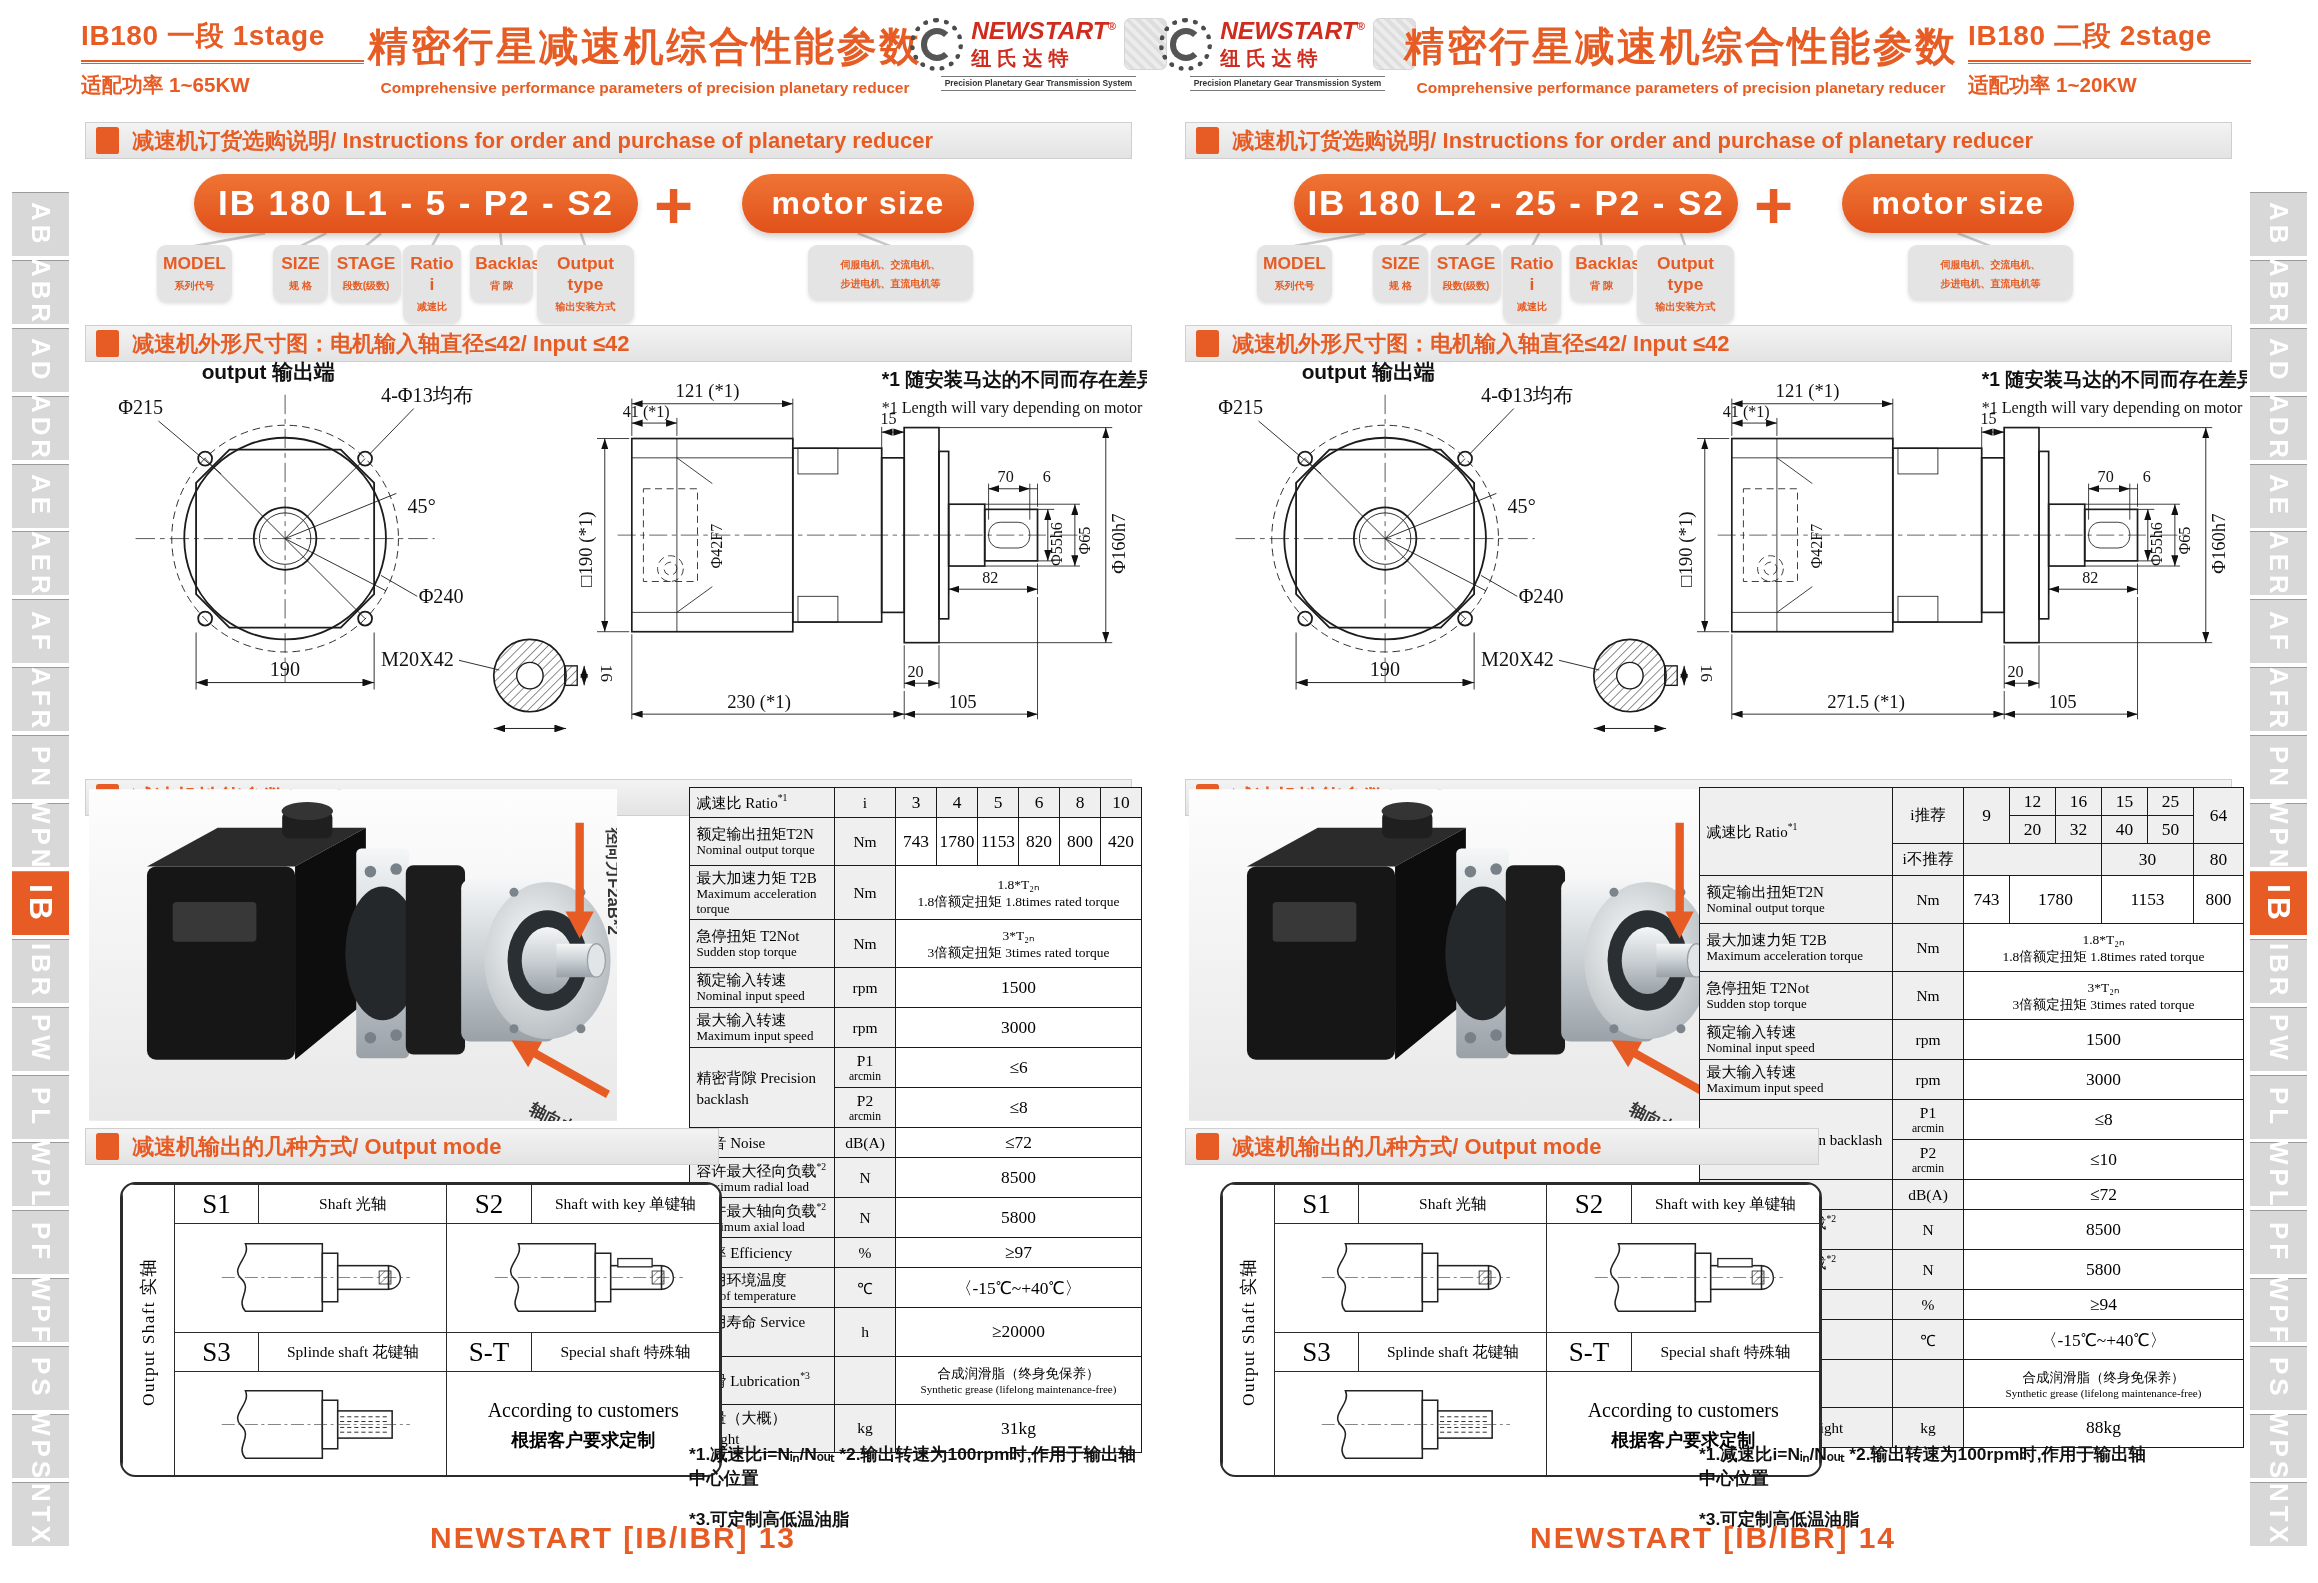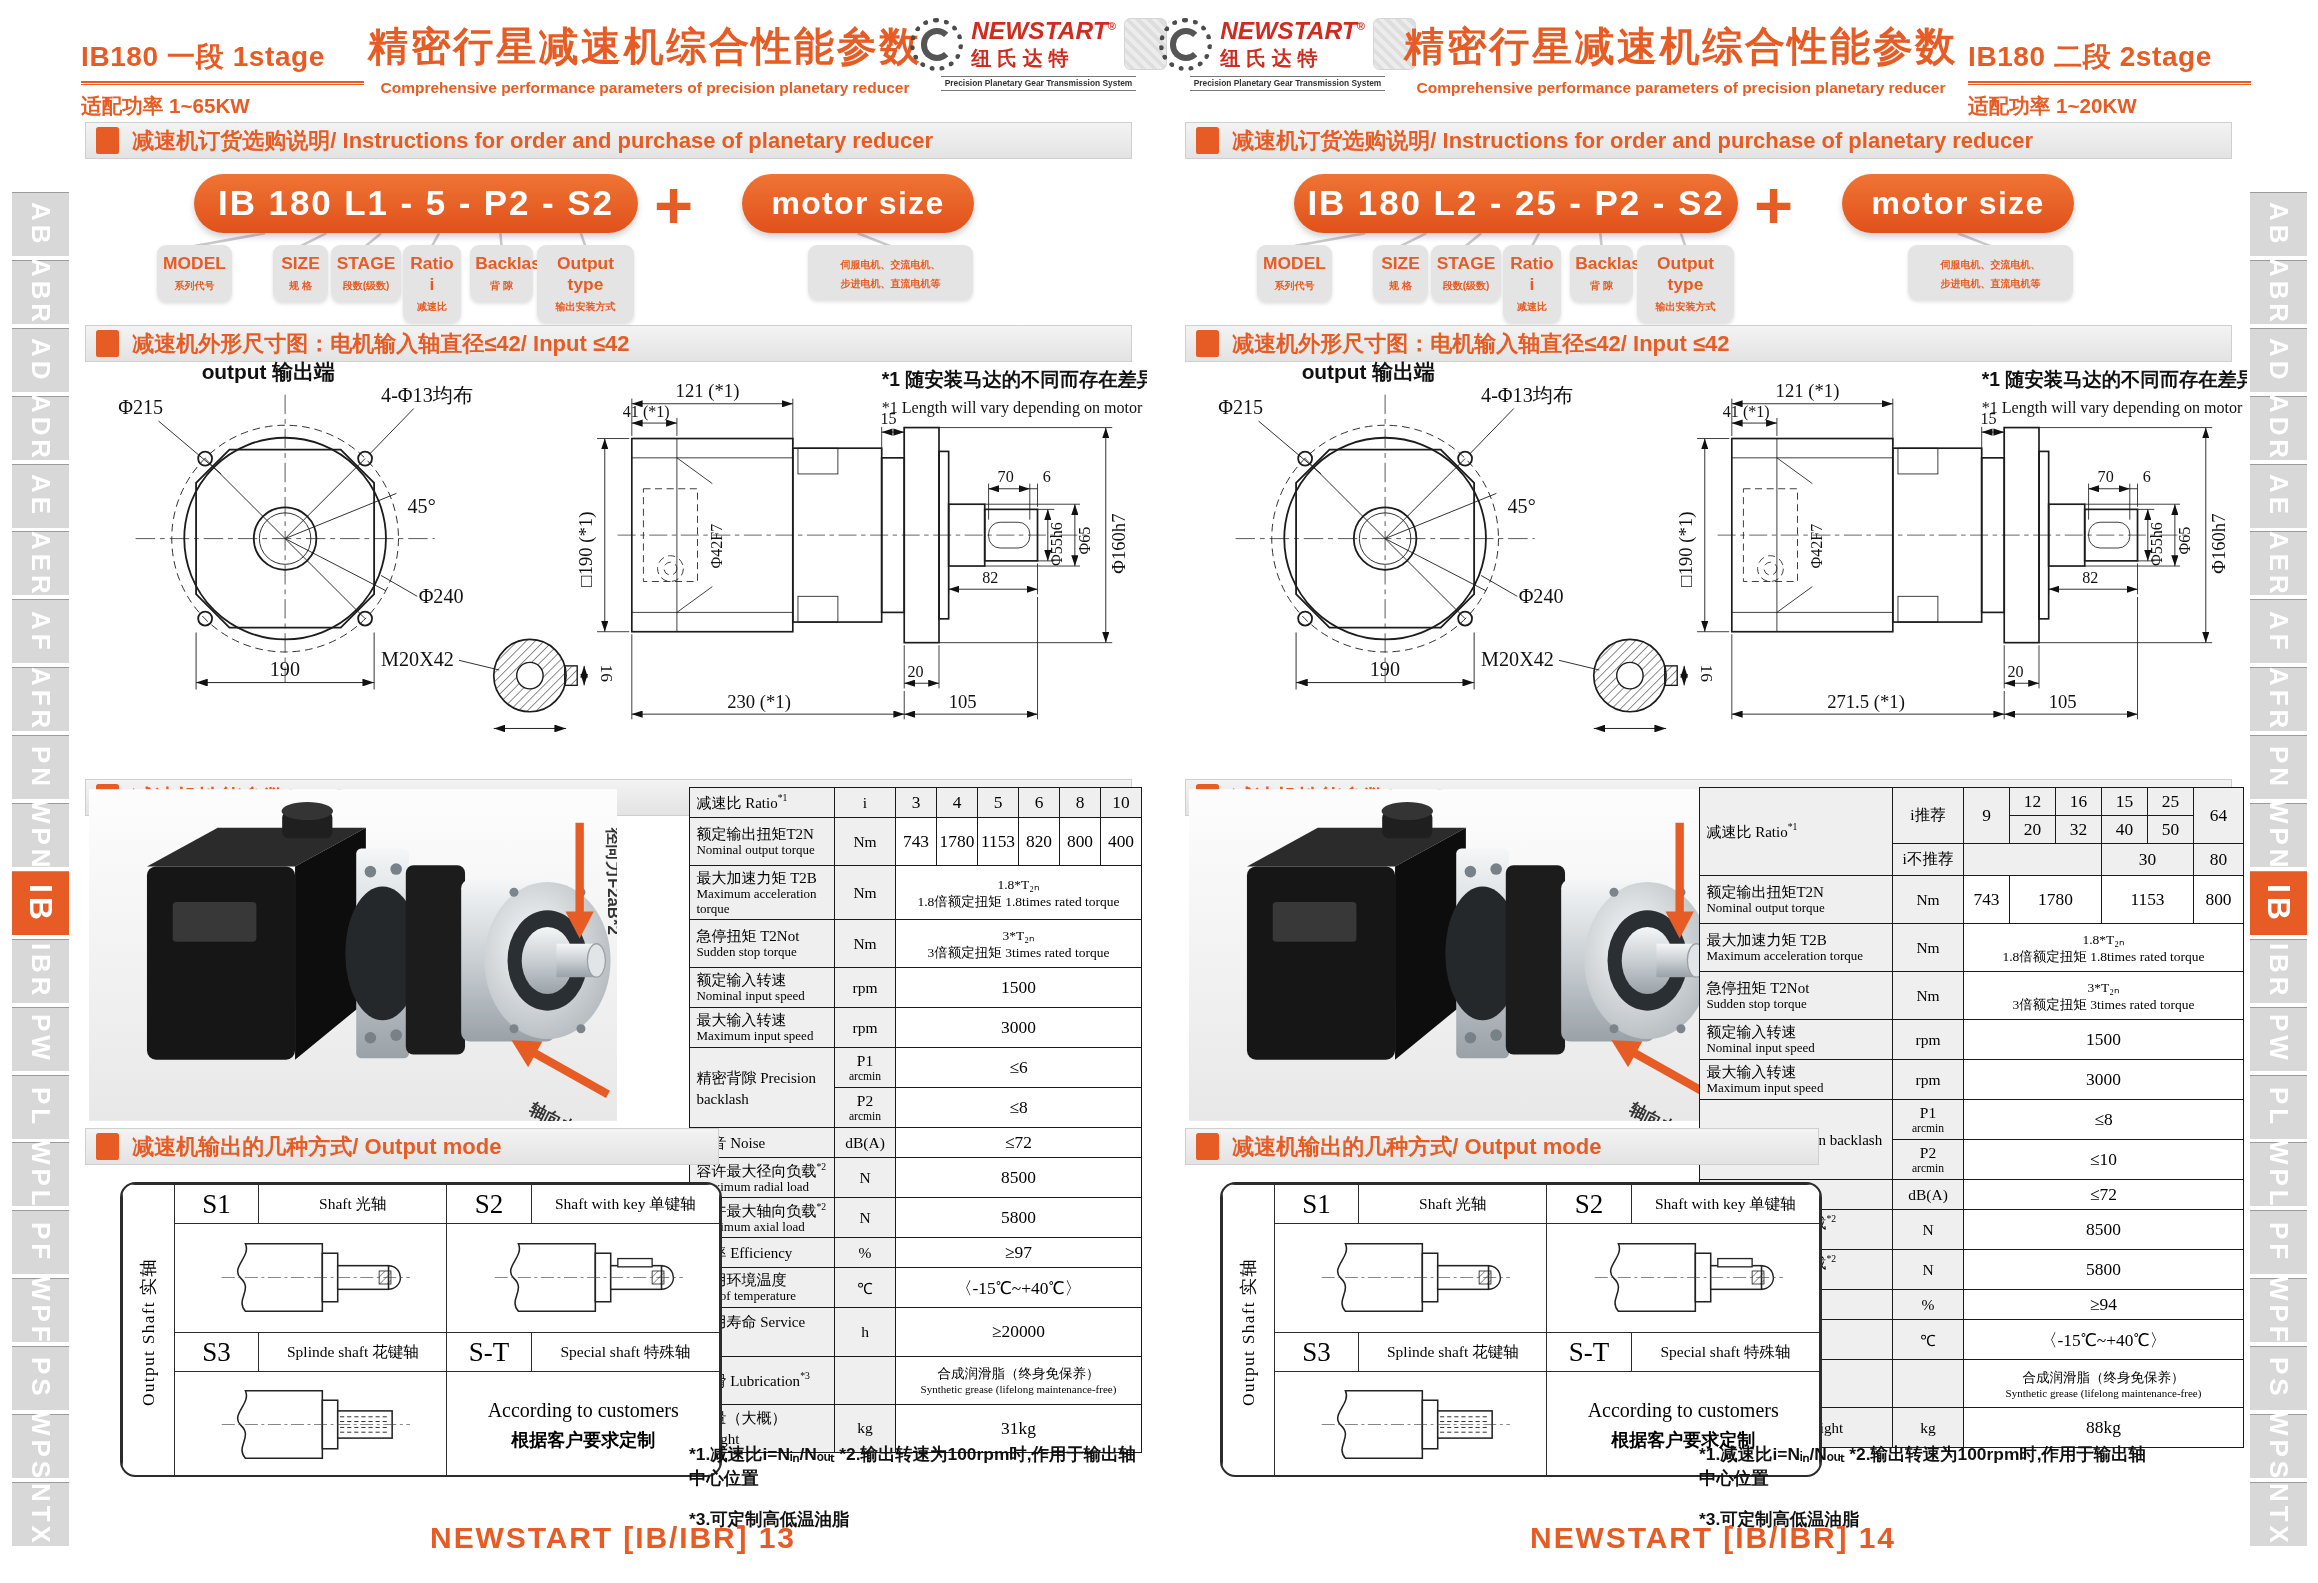--- a/index.html
+++ b/index.html
@@ -14,21 +14,21 @@
   .tab span{writing-mode:vertical-rl; color:#fff; font-size:26px; font-weight:bold; letter-spacing:3.9px;}
   .tab.active{background:var(--ac);}
   .tab.active span{font-size:32px;}
 
   
   .page{position:absolute; top:0; width:1082px; height:1584px;}
   .pg-l{left:72px;} .pg-r{left:1172px;}
 
   
   .hdr{position:absolute; top:16.7px; left:9px; right:9px; height:103px; display:flex; align-items:flex-start;}
-  .hdr-code{width:277px;margin-top:21px;}
+  .hdr-code{width:277px;}
   .pg-r .hdr-code{margin-left:auto;}
   .code-t{color:var(--ac); font-size:28px; font-weight:bold; letter-spacing:0.6px;}
   .code-u{border-top:2.6px solid var(--ac); border-bottom:1.3px solid var(--ac); height:4.5px; margin:5.2px 0 6.4px 0; width:283px;}
   .code-p{color:var(--ac); font-size:20.6px; font-weight:bold;}
   .hdr-title{flex:1; text-align:center; padding-top:2.6px;}
   .t-cn{color:var(--ac); font-size:40px; font-weight:900; letter-spacing:2.6px;}
   .t-en{color:var(--ac); font-size:15.5px; margin-top:5.2px; font-weight:bold;}
   .logo{width:213px; display:flex; flex-direction:column; align-items:center;}
   .logo-row{display:flex; align-items:center; gap:7.7px;}
   .gear-icon{width:53px; height:53px; border-radius:50%; border:5.8px dotted #4c4c4c; position:relative; flex:none;}
@@ -550,21 +550,21 @@
           <td class="lab">
                 <div class="l1">额定输出扭矩T2N</div>
                 <div class="l2">Nominal output torque</div>
               </td>
           <td class="unit">Nm</td>
           <td>743</td>
               <td>1780</td>
               <td>1153</td>
           <td>820</td>
               <td>800</td>
-              <td>400</td>
+              <td>420</td>
         </tr>
         <tr class="rh-l">
           <td class="lab">
                 <div class="l1">最大加速力矩 T2B</div>
                 <div class="l2">Maximum acceleration torque</div>
               </td>
           <td class="unit">Nm</td>
           <td colspan="6">
                 <div class="vs">1.8*T₂ₙ</div>
                 <div class="vs">1.8倍额定扭矩 1.8times rated torque</div>

